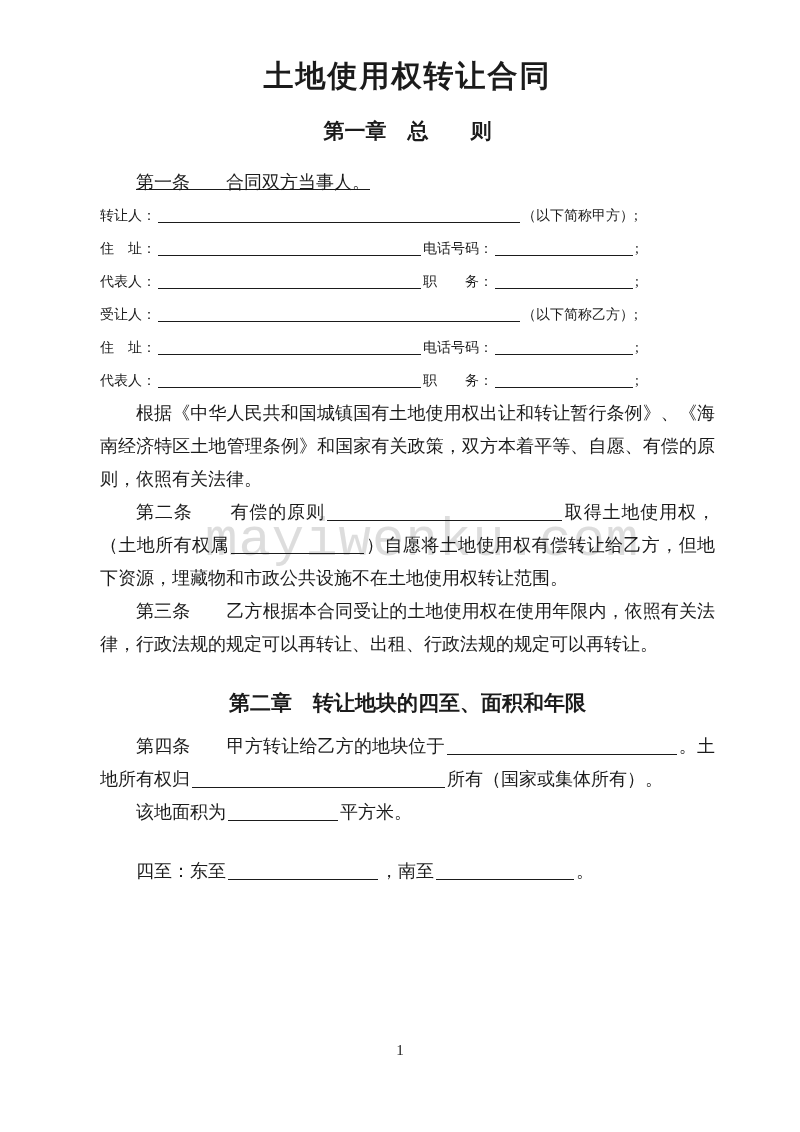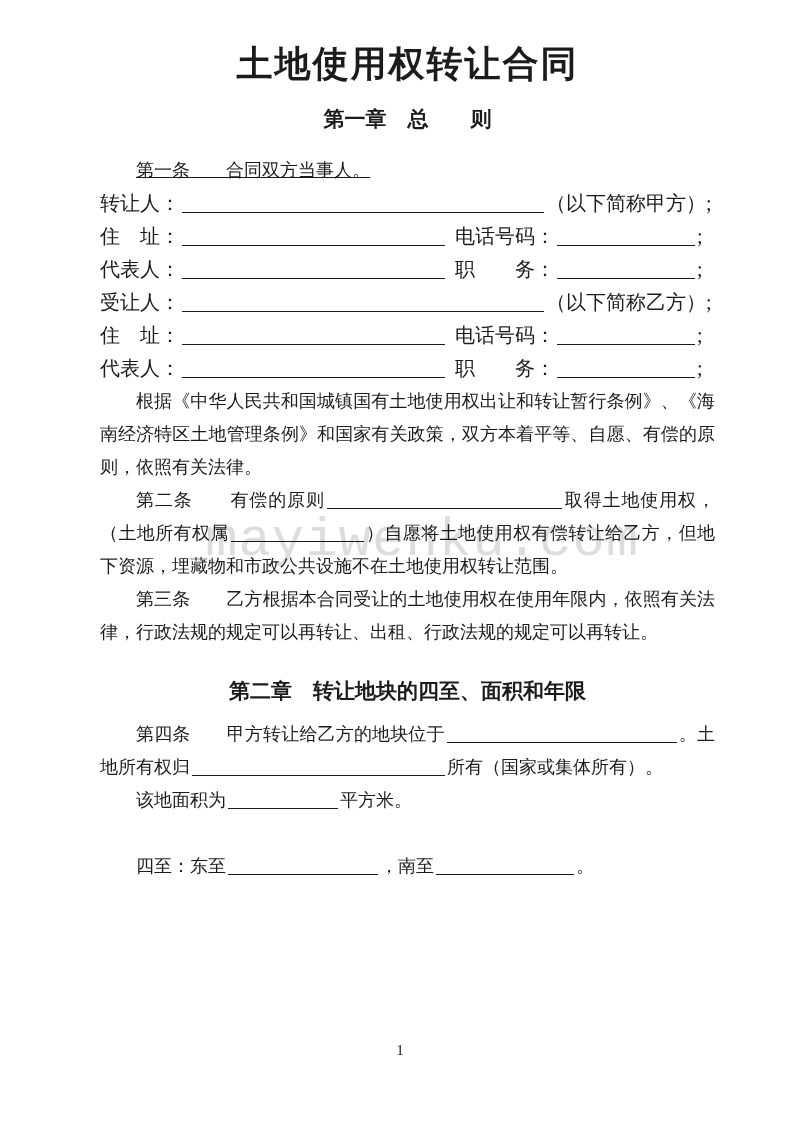--- a/index.html
+++ b/index.html
@@ -12,45 +12,45 @@
     position:absolute;top:510px;left:205px;z-index:0;
     font-size:54px;color:#c3c3c3;opacity:.55;letter-spacing:1px;
     font-family:Liberation Mono, monospace;
     user-select:none;pointer-events:none;white-space:nowrap;
   }
   .page{
     position:relative;z-index:1;box-sizing:border-box;
     width:800px;height:1132px;padding:46px 85px 0 100px;
   }
   .doc-title{
-    font-size:36px;font-weight:700;text-align:center;margin:0;
+    font-size:30px;font-weight:700;text-align:center;margin:12px;
     letter-spacing:2px;line-height:36px;
   }
   .chapter{
     font-size:21px;font-weight:700;text-align:center;line-height:26px;margin:0;
   }
   .ch1-heading{margin-top:26px;font-family:Liberation Mono, monospace;}
   .ch2-heading{margin-top:29px;}
   .para{
     font-size:18px;line-height:33px;text-align:justify;text-indent:2em;margin:0;
   }
   .line{
     font-size:18px;line-height:33px;text-indent:2em;margin:0;white-space:nowrap;
   }
   .article1{margin-top:20px;text-decoration:underline;}
   .article4{margin-top:14px;}
-  .bounds-line{margin-top:33px;}
+  .bounds-line{margin-top:26px;}
   .form-row{
-    font-size:20px;line-height:33px;margin:0;white-space:nowrap;
+    font-size:14px;line-height:33px;margin:0;white-space:nowrap;
   }
   .blank{
     display:inline-block;border-bottom:1.5px solid #1b1b1b;height:15px;
     vertical-align:-3px;margin:0 2px;
   }
-  .lbl2{margin-left:8px;text-align:center;}
+  .lbl2{text-align:center;}
   .w-long{width:362px;}
   .w-mid{width:263px;}
   .w-short{width:138px;}
   .w-a2a{width:235px;}
   .w-a2b{width:133px;}
   .w-a4a{width:230px;}
   .w-a4b{width:253px;}
   .w-area{width:110px;}
   .w-be{width:150px;}
   .w-bs{width:138px;}

